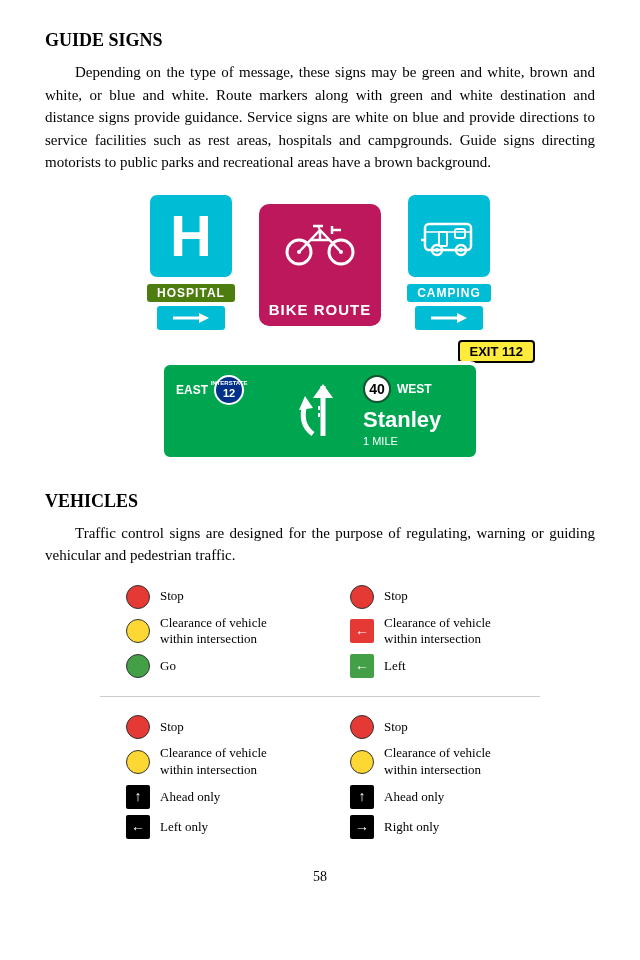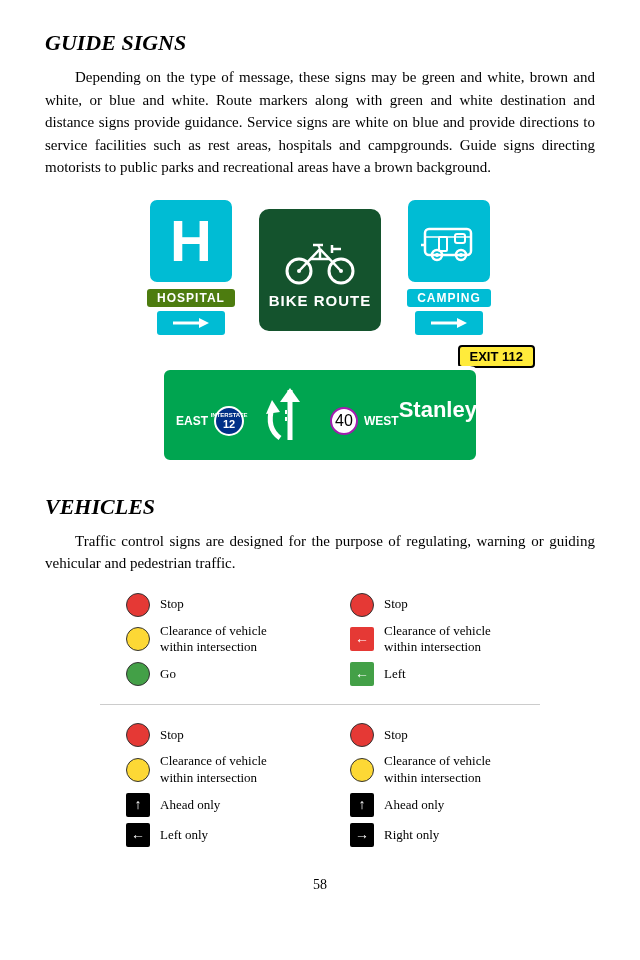--- a/index.html
+++ b/index.html
@@ -7,23 +7,22 @@
       width: 640px;
       min-height: 960px;
       background: #fff;
       font-family: Times New Roman, serif;
       font-size: 15px;
       color: #000;
       padding: 30px 45px;
     }
 
     .section-title {
-      font-style: italic;
-      font-weight: bold;
-      font-size: 22px;
+      font-weight: bold;
+      font-size: 18px;
       margin-bottom: 10px;
     }
 
     .body-text {
       text-align: justify;
       line-height: 1.5;
       text-indent: 2em;
       margin-bottom: 18px;
     }
 
@@ -80,27 +79,27 @@
     }
 
     .sign-bike {
       display: flex;
       flex-direction: column;
       align-items: center;
     }
     .bike-box {
       width: 130px;
       height: 130px;
-      background: #14532d;
+      background: #be185d;
       border: 4px solid #fff;
       border-radius: 14px;
       display: flex;
       flex-direction: column;
       align-items: center;
-      justify-content: center;
+      justify-content: space-between;
       color: #fff;
       padding: 8px;
     }
     .bike-label-text {
       font-family: Arial, sans-serif;
       font-size: 15px;
       font-weight: bold;
       letter-spacing: 1px;
       margin-top: 6px;
     }
@@ -159,23 +158,22 @@
       padding: 10px 12px;
       color: #fff;
       font-family: Arial, sans-serif;
       display: flex;
       gap: 8px;
       align-items: stretch;
     }
     .hw-left, .hw-right {
       flex: 1;
       display: flex;
-      flex-direction: row;
+      flex-direction: column;
       justify-content: flex-start;
-      margin-top: 13px;
     }
     .hw-direction-row {
       display: flex;
       align-items: center;
       gap: 6px;
       font-size: 12px;
       font-weight: bold;
     }
     .interstate-badge {
       background: #003087;
@@ -188,29 +186,29 @@
       justify-content: center;
       color: #fff;
       font-size: 8px;
       font-weight: bold;
       line-height: 1.1;
       border: 2px solid #fff;
     }
     .route40-badge {
       background: #fff;
       color: #000;
-      border: 2px solid #a21caf;
+      border: 2px solid #14532d;
       border-radius: 50%;
       width: 28px;
       height: 28px;
       display: flex;
       align-items: center;
       justify-content: center;
-      font-weight: normal;
-      font-size: 16px;
+      font-weight: bold;
+      font-size: 14px;
     }
     .hw-dest {
       font-size: 22px;
       font-weight: bold;
       margin-top: 4px;
     }
     .hw-subdest {
       font-size: 11px;
       margin-top: 2px;
     }

